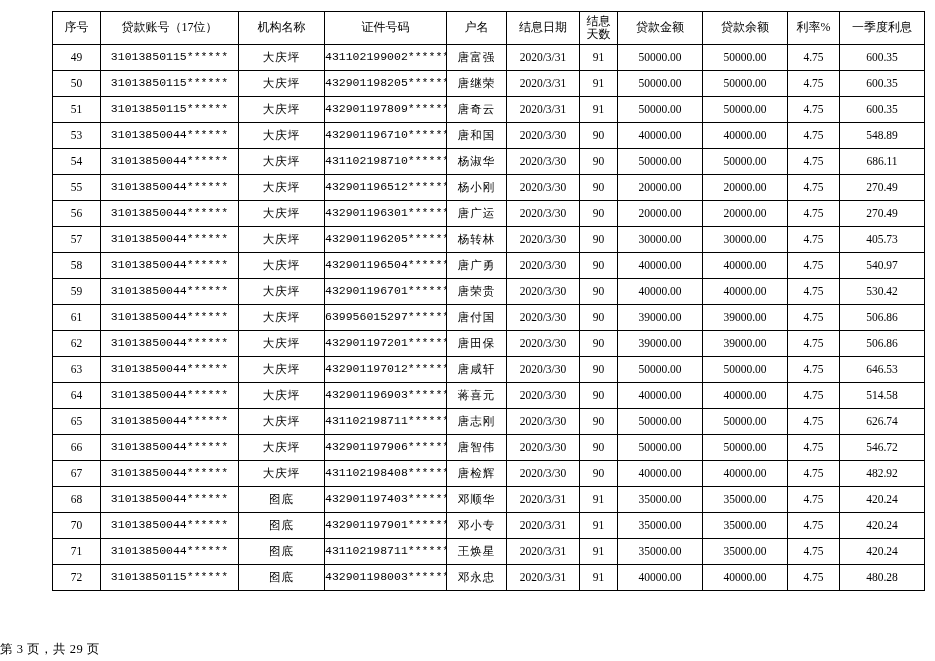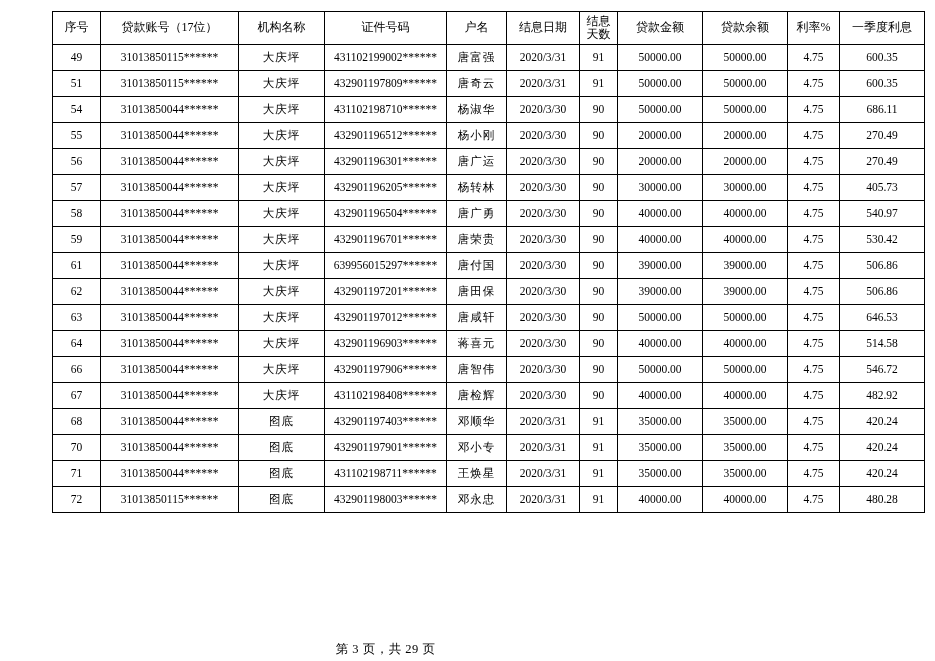--- a/index.html
+++ b/index.html
@@ -56,35 +56,34 @@
   .c7 { width: 85px; }
   .c8 { width: 85px; }
   .c9 { width: 52px; }
   .c10 { width: 85px; }
 
   .hdr-two-line {
     font-size: 11.5px;
     line-height: 1.05;
   }
   td.acct, td.cert {
-    font-family: Liberation Serif, serif;
+    font-family: Liberation Mono, monospace;
     letter-spacing: 0px;
   }
   td.name {
     letter-spacing: 1px;
   }
   td.org {
     letter-spacing: 1px;
   }
   .footer {
     position: absolute;
     left: 0;
     top: 641px;
     width: 771px;
-    text-align: center;
     font-size: 12.5px;
     font-family: "Liberation Serif", serif;
     letter-spacing: 0.5px;
   }
 </style>
 </head>
 <body>
 
 <div id="page">
 
@@ -128,33 +127,59 @@
         <td class="cert">431102199002******</td>
         <td class="name">唐富强</td>
         <td>2020/3/31</td>
         <td>91</td>
         <td>50000.00</td>
         <td>50000.00</td>
         <td>4.75</td>
         <td>600.35</td>
       </tr>
       <tr>
+        <td>50</td>
+        <td class="acct">31013850115******</td>
+        <td class="org">大庆坪</td>
+        <td class="cert">432901198205******</td>
+        <td class="name">唐继荣</td>
+        <td>2020/3/31</td>
+        <td>91</td>
+        <td>50000.00</td>
+        <td>50000.00</td>
+        <td>4.75</td>
+        <td>600.35</td>
+      </tr>
+      <tr>
         <td>51</td>
         <td class="acct">31013850115******</td>
         <td class="org">大庆坪</td>
         <td class="cert">432901197809******</td>
         <td class="name">唐奇云</td>
         <td>2020/3/31</td>
         <td>91</td>
         <td>50000.00</td>
         <td>50000.00</td>
         <td>4.75</td>
         <td>600.35</td>
       </tr>
       <tr>
+        <td>53</td>
+        <td class="acct">31013850044******</td>
+        <td class="org">大庆坪</td>
+        <td class="cert">432901196710******</td>
+        <td class="name">唐和国</td>
+        <td>2020/3/30</td>
+        <td>90</td>
+        <td>40000.00</td>
+        <td>40000.00</td>
+        <td>4.75</td>
+        <td>548.89</td>
+      </tr>
+      <tr>
         <td>54</td>
         <td class="acct">31013850044******</td>
         <td class="org">大庆坪</td>
         <td class="cert">431102198710******</td>
         <td class="name">杨淑华</td>
         <td>2020/3/30</td>
         <td>90</td>
         <td>50000.00</td>
         <td>50000.00</td>
         <td>4.75</td>
@@ -269,20 +294,33 @@
         <td class="acct">31013850044******</td>
         <td class="org">大庆坪</td>
         <td class="cert">432901196903******</td>
         <td class="name">蒋喜元</td>
         <td>2020/3/30</td>
         <td>90</td>
         <td>40000.00</td>
         <td>40000.00</td>
         <td>4.75</td>
         <td>514.58</td>
+      </tr>
+      <tr>
+        <td>65</td>
+        <td class="acct">31013850044******</td>
+        <td class="org">大庆坪</td>
+        <td class="cert">431102198711******</td>
+        <td class="name">唐志刚</td>
+        <td>2020/3/30</td>
+        <td>90</td>
+        <td>50000.00</td>
+        <td>50000.00</td>
+        <td>4.75</td>
+        <td>626.74</td>
       </tr>
       <tr>
         <td>66</td>
         <td class="acct">31013850044******</td>
         <td class="org">大庆坪</td>
         <td class="cert">432901197906******</td>
         <td class="name">唐智伟</td>
         <td>2020/3/30</td>
         <td>90</td>
         <td>50000.00</td>

